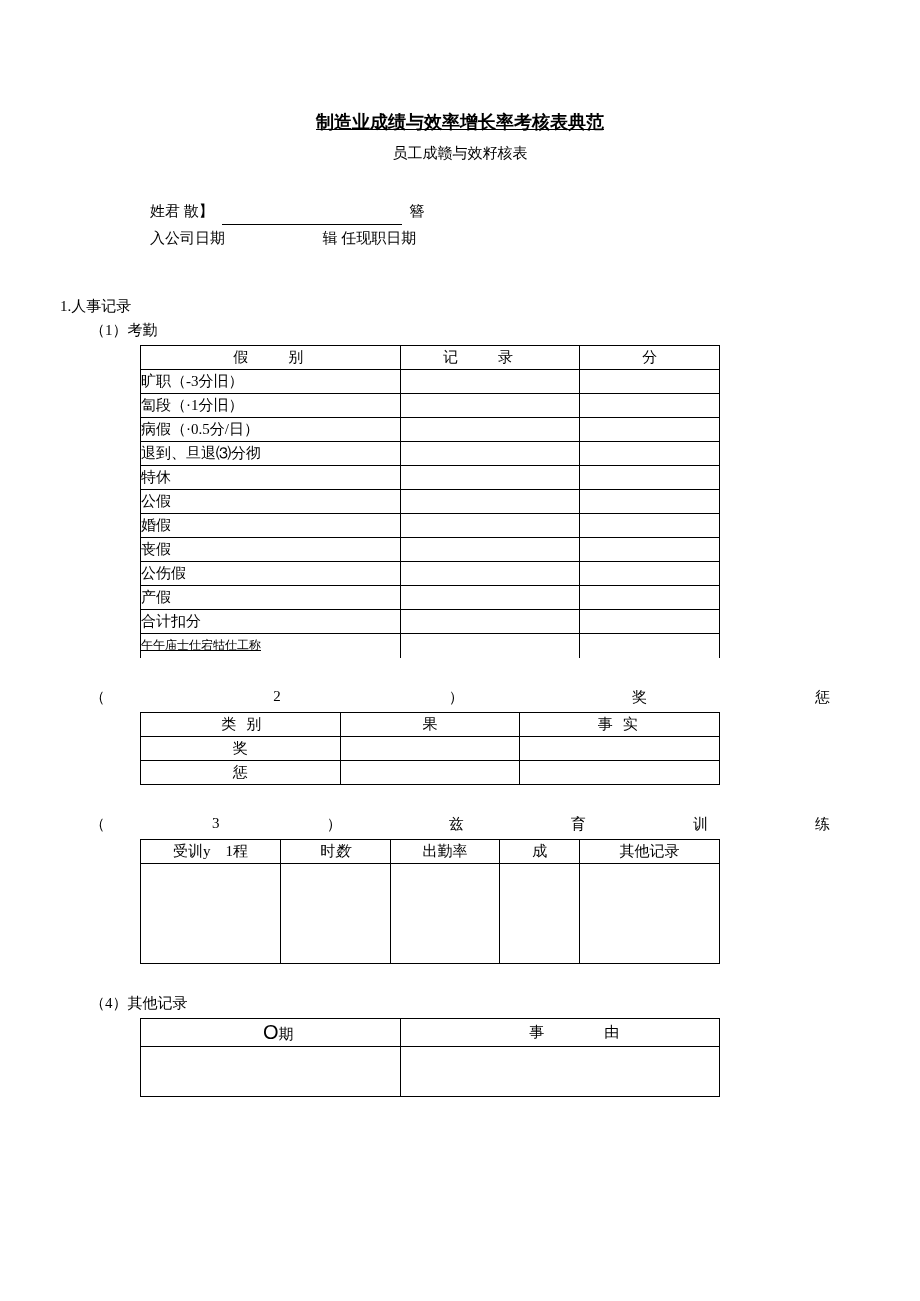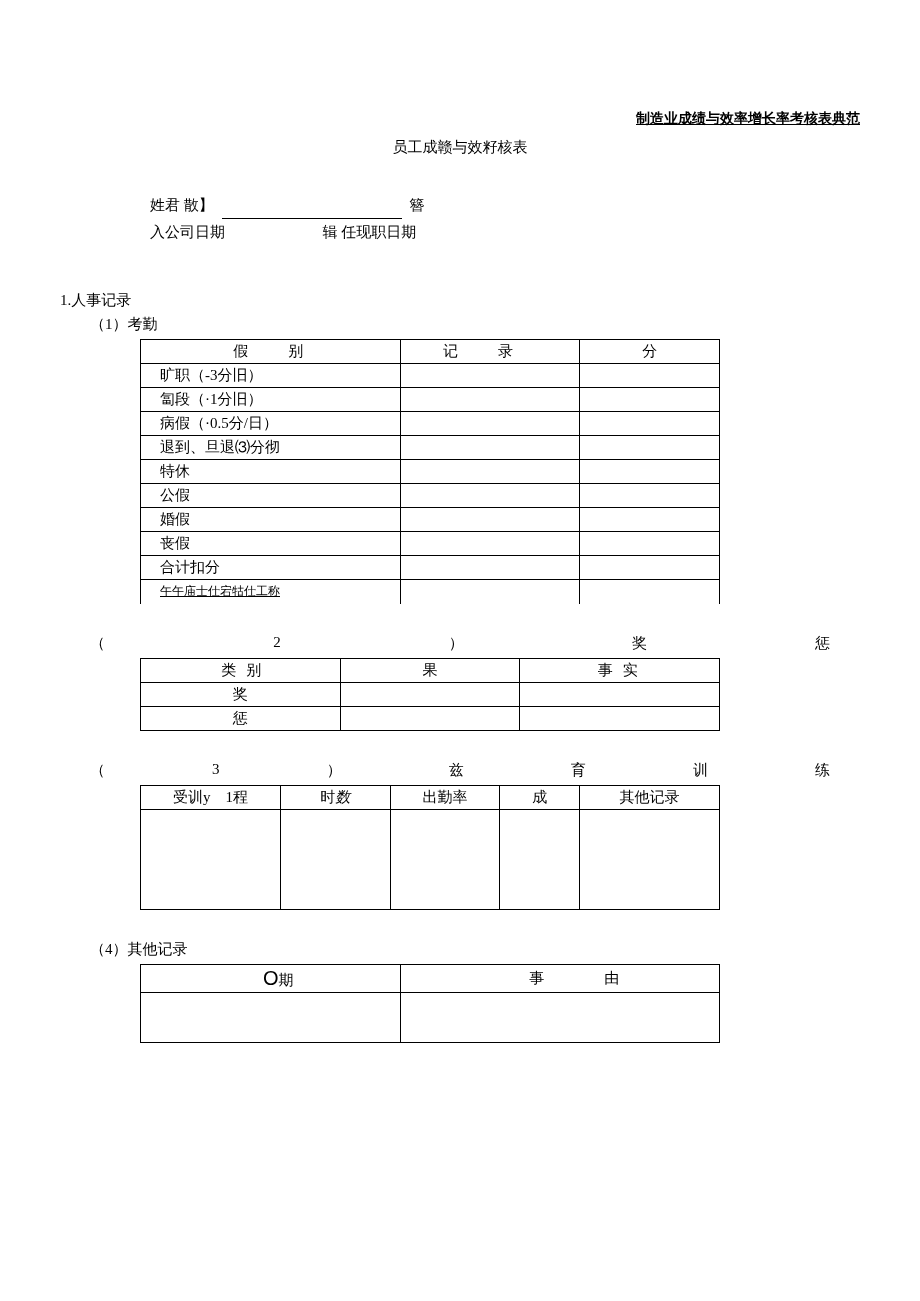--- a/index.html
+++ b/index.html
@@ -6,22 +6,22 @@
     body {
       background: #fff;
       font-family: "SimSun", "宋体", serif;
       font-size: 15px;
       color: #000;
       width: 920px;
       margin: 0 auto;
       padding: 110px 60px 60px 60px;
     }
     .title {
-      text-align: right;
-      font-size: 14px;
+      text-align: center;
+      font-size: 18px;
       font-weight: bold;
       text-decoration: underline;
       margin-bottom: 10px;
     }
     .subtitle {
       text-align: center;
       font-size: 15px;
       margin-bottom: 35px;
     }
     .info-block {
@@ -62,21 +62,21 @@
       font-weight: normal;
       padding: 2px 4px;
       vertical-align: middle;
       height: 24px;
       font-size: 15px;
     }
     .tbl1 { width: 580px; }
     .tbl1 th:nth-child(1) { width: 260px; letter-spacing: 40px; text-align: center; padding-left: 40px;}
     .tbl1 th:nth-child(2) { width: 180px; letter-spacing: 40px; text-align: center; padding-left: 20px;}
     .tbl1 th:nth-child(3) { width: 140px; text-align: center; }
-    .tbl1 td:nth-child(1) { text-align: left; padding-left: 19px;}
+    .tbl1 td:nth-child(1) { text-align: left; padding-left: 0;}
     .tbl1-cut { height: 16px; overflow: hidden; }
     .tbl1-cut td { border-bottom: none; overflow:hidden; white-space:nowrap; font-size:12px;text-decoration:underline; }
 
     .tbl2 { width: 580px; }
     .tbl2 th, .tbl2 td { text-align: center; }
     .tbl2 th:nth-child(1){ width: 200px; letter-spacing: 10px; padding-left:16px;}
     .tbl2 th:nth-child(2){ width: 180px;}
     .tbl2 th:nth-child(3){ width: 200px; letter-spacing: 10px; padding-left:10px;}
 
     .tbl3 { width: 580px; }
@@ -159,20 +159,30 @@
         <td>婚假</td>
         <td></td>
         <td></td>
       </tr>
   <tr>
         <td>丧假</td>
         <td></td>
         <td></td>
       </tr>
   <tr>
+        <td>公伤假</td>
+        <td></td>
+        <td></td>
+      </tr>
+  <tr>
+        <td>产假</td>
+        <td></td>
+        <td></td>
+      </tr>
+  <tr>
         <td>合计扣分</td>
         <td></td>
         <td></td>
       </tr>
   <tr class="tbl1-cut">
         <td>午午庙士仕宕牯仕工称</td>
         <td></td>
         <td></td>
       </tr>
 </tbody>

